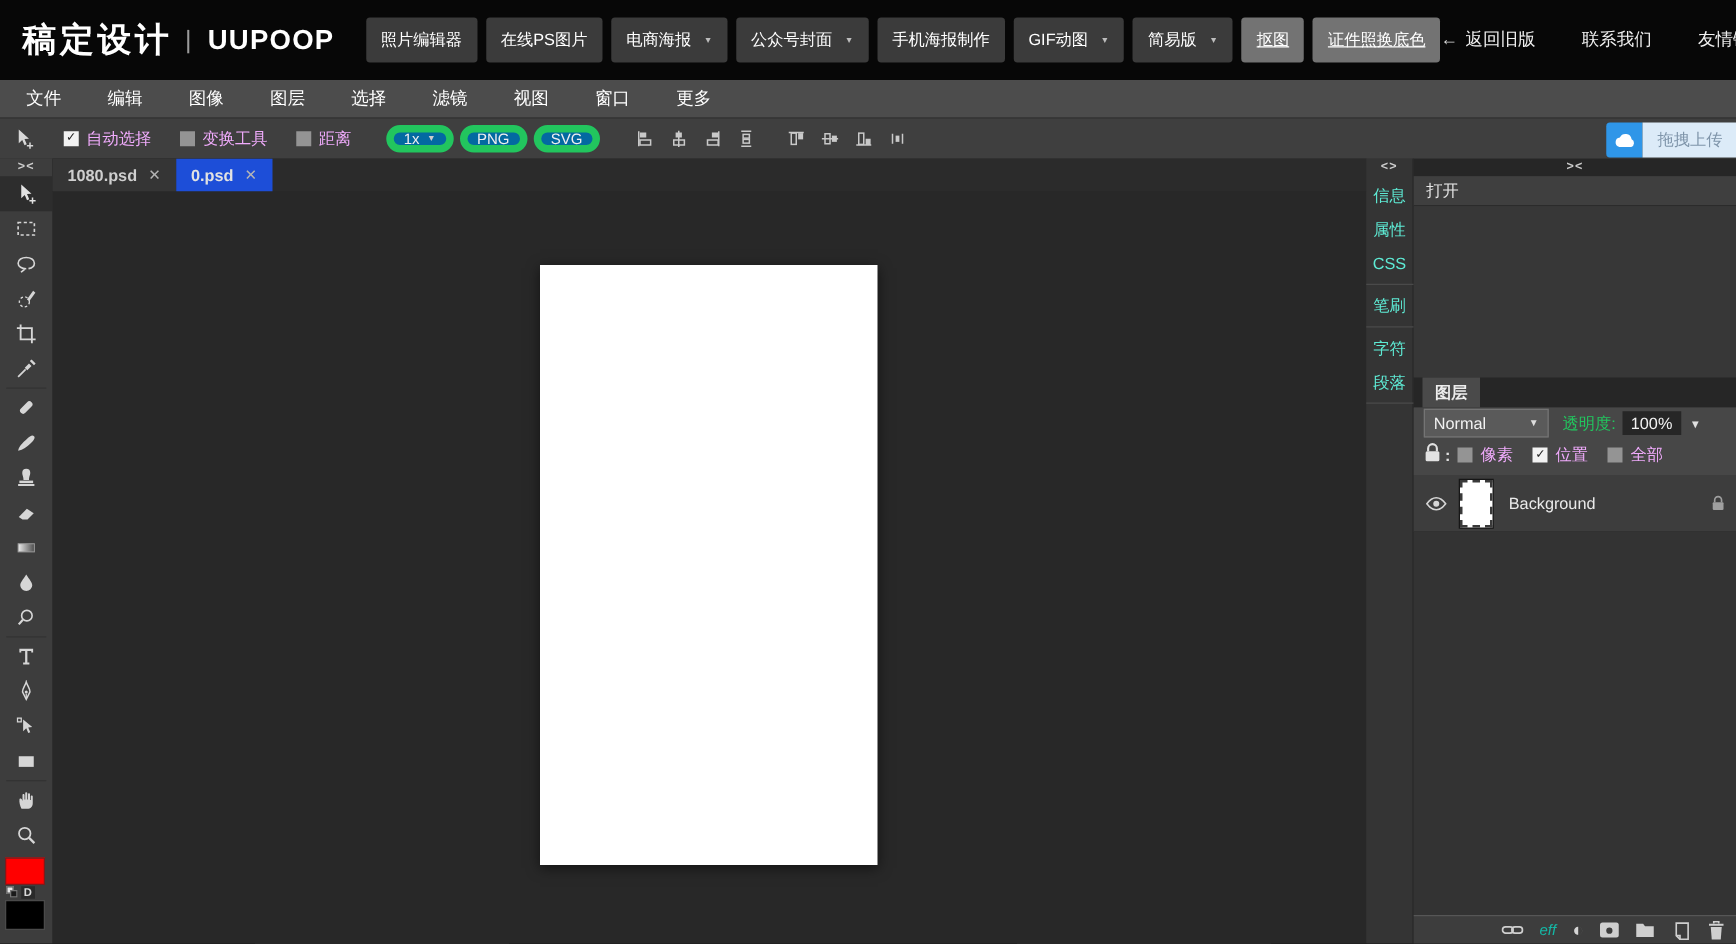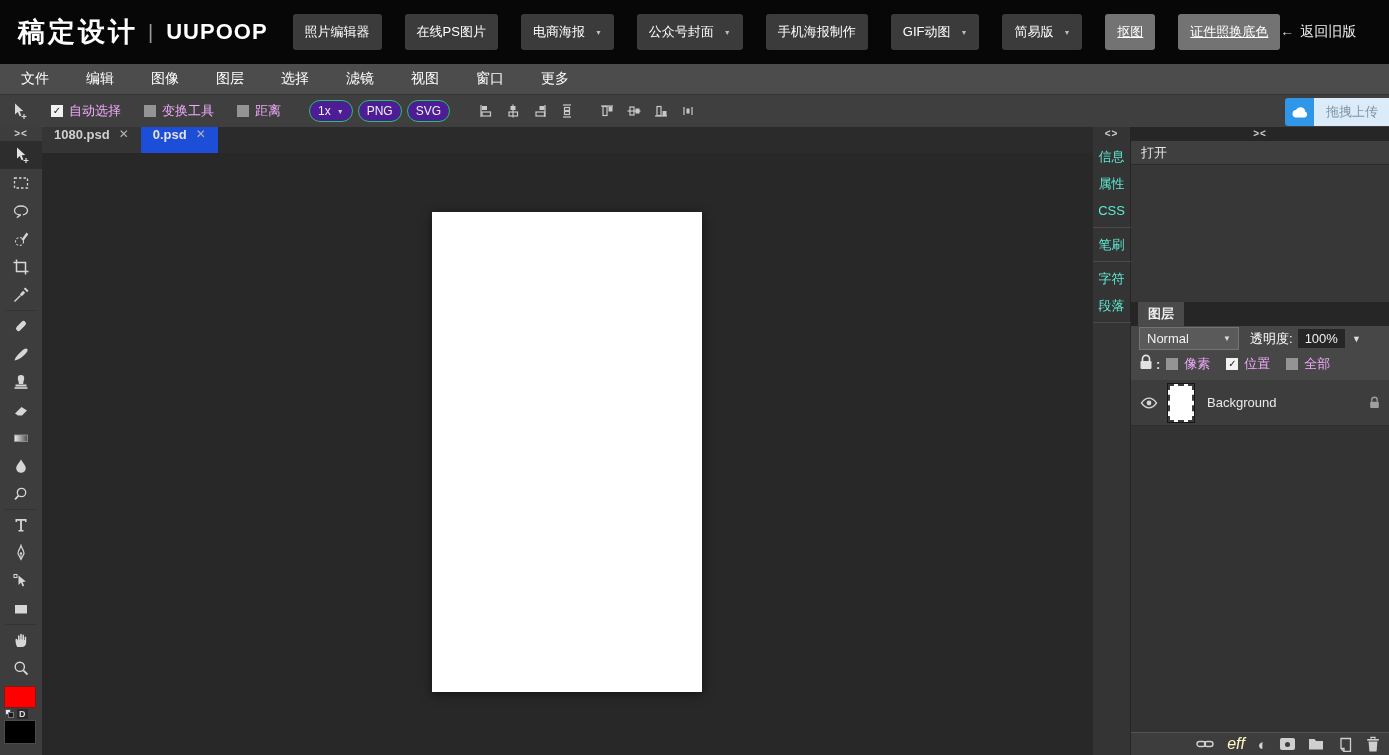--- a/index.html
+++ b/index.html
@@ -9,21 +9,21 @@
     font-family:"Liberation Sans","DejaVu Sans",sans-serif;
     background:#282828; color:#ddd; -webkit-font-smoothing:antialiased;
   }
   
   .header { position:absolute; left:0; top:0; width:1389px; height:64px;
     background:#070707; display:flex; align-items:center; }
   .logo { display:flex; align-items:center; margin-left:18px; white-space:nowrap; }
   .logo-cn { font-size:27px; font-weight:bold; color:#fff; letter-spacing:3px;text-align:center; }
   .logo-sep { color:#9a9a9a; font-size:20px; font-weight:200; margin:0 13px 0 10px; }
   .logo-en { font-size:22px; font-weight:bold; color:#fff; letter-spacing:1px; }
-  .nav { display:flex; align-items:center; gap:23px; margin-left:25px; }
+  .nav { display:flex; align-items:center; gap:7px; margin-left:25px; }
   .nav-btn { height:36px; background:#3b3b3b; border-radius:3px; color:#fff;
     font-size:13px; display:flex; align-items:center; padding:0 12px; white-space:nowrap; cursor:pointer; }
   .nav-btn .caret { font-size:7px; color:#bdbdbd; margin-left:10px; }
   .nav-btn.primary { background:#737373;text-decoration:underline; }
   .hdr-links { margin-left:auto; display:flex; align-items:center; gap:37px; margin-right:14px; }
   .hdr-link { color:#f0f0f0; font-size:14px; white-space:nowrap; cursor:pointer; }
   .hdr-link .backarrow { font-size:14px; margin-right:6px; color:#d5d5d5; }
   
   .menubar { position:absolute; left:0; top:64px; width:1389px; height:30px;
     background:#4c4c4c; display:flex; align-items:center; padding-left:12px; }
@@ -31,21 +31,21 @@
   
   .optionsbar { position:absolute; left:0; top:94px; width:1389px; height:33px;
     background:#3f3f3f; border-top:1px solid #343434; display:flex; align-items:center; }
   .opt-moveicon { margin-left:10px; display:flex; }
   .cb-group { display:flex; align-items:center; margin-left:23px; cursor:pointer; }
   .cb { width:12px; height:12px; background:#949494; display:inline-flex;
     align-items:center; justify-content:center; flex:0 0 auto; }
   .cb.checked { background:#f2f2f2; }
   .cb .ck { font-size:10px; color:#222; font-weight:bold; line-height:1; }
   .cb-label { color:#f0abfc; font-size:13px; margin-left:6px; white-space:nowrap; }
-  .opt-btn { height:22px; background:#4c1d95; border:1px solid #22c55e; border-radius:11px;
+  .opt-btn { height:22px; background:#0369a1; border:6px solid #22c55e; border-radius:11px;
     color:#efefef; font-size:12px; display:flex; align-items:center; padding:0 8px; cursor:pointer; }
   .opt-btn.zoom { margin-left:28px; }
   .opt-btn + .opt-btn { margin-left:5px; }
   .opt-btn .caret { font-size:7px; margin-left:6px; color:#ccc; }
   .ali-group { display:flex; align-items:center; gap:11px; margin-left:28px; }
   .ali-group.second { margin-left:24px; }
   .ali { display:flex; cursor:pointer; }
   .upload { position:absolute; right:0; top:3px; height:28px; display:flex; cursor:pointer; }
   .up-icon { width:29px; background:#2f96e8; border-radius:3px 0 0 3px;
     display:flex; align-items:center; justify-content:center; }
@@ -63,21 +63,21 @@
   .sw-fg { width:32px; height:22px; background:#ff0000; border:1px solid #7c1b1b; }
   .sw-mid { display:flex; align-items:center; gap:3px; height:11px; margin:0 0 0 1px; }
   .mini-sw { position:relative; width:9px; height:9px; }
   .mini-sw .a { position:absolute; left:0; top:0; width:6px; height:6px; background:#e8e8e8; border:1px solid #555; }
   .mini-sw .b { position:absolute; right:0; bottom:0; width:6px; height:6px; background:#1a1a1a; border:1px solid #777; }
   .sw-d { color:#d8d8d8; font-size:9px; font-weight:bold; background:#2a2a2a; padding:0 2px; line-height:10px; }
   .sw-bg { width:32px; height:24px; background:#000; border:1px solid #4a4a4a; margin-top:1px; }
   
   .canvas-area { position:absolute; left:42px; top:127px; width:1051px; height:628px; background:#282828; }
   .tabbar { height:26px; background:#2b2b2b; display:flex; align-items:stretch; }
-  .doc-tab { display:flex; padding:0 12px; font-size:13px;
+  .doc-tab { display:flex; align-items:center; padding:0 12px; font-size:13px;
     color:#cfcfcf; cursor:pointer; white-space:nowrap; }
   .doc-tab.active { background:#353535; font-weight:bold; }
   .doc-tab.inactive { background:#1d4ed8; color:#e2e2e2; font-weight:bold; }
   .tab-close { margin-left:9px; font-size:12px; color:#b5b5b5; cursor:pointer; }
   .doc-canvas { position:absolute; left:390px; top:85px; width:270px; height:480px;
     background:#ffffff; box-shadow:0 2px 10px rgba(0,0,0,.55); }
   
   .vstrip { position:absolute; left:1093px; top:127px; width:38px; height:628px;
     background:#343434; border-right:1px solid #252525; display:flex; flex-direction:column; align-items:center; }
   .vstrip .collapse { margin-bottom:2px; }
@@ -98,39 +98,39 @@
   .hbody { height:137px; background:#373737; }
   .ltabs { height:24px; background:#262626; display:flex; align-items:stretch; padding-left:7px; }
   .ltab { display:flex; align-items:center; padding:0 10px; font-size:13px; font-weight:bold;
     color:#ededed; background:#4a4a4a; cursor:pointer; }
   .lcontrols { background:#474747; padding:0 8px 5px 8px; }
   .lc-row1 { display:flex; align-items:center; height:25px; }
   .blend { width:100px; height:23px; background:#5a5a5a; border:1px solid #747474;
     display:flex; align-items:center; justify-content:space-between; padding:0 7px;
     font-size:13px; color:#f2f2f2; cursor:pointer; }
   .blend .caret { font-size:8px; color:#ddd; }
-  .op-label { color:#ffffff; font-size:13px; margin-left:11px; white-space:nowrap; }
+  .op-label { color:#22c55e; font-size:13px; margin-left:11px; white-space:nowrap; }
   .op-val { background:#262626; color:#f2f2f2; font-size:13px; padding:2px 7px; margin-left:5px; cursor:pointer; }
   .op-caret { font-size:9px; color:#e0e0e0; margin-left:7px; cursor:pointer; }
   .lc-row2 { display:flex; align-items:center; height:22px; margin-top:2px; }
   .lk-colon { color:#e0e0e0; font-size:13px; font-weight:bold; margin:0 6px 0 3px; }
   .lc-row2 .cb-group { margin-left:0; }
   .lc-row2 .cb-group + .cb-group { margin-left:16px; }
   .layerrow { height:46px; background:#3d3d3d; border-bottom:1px solid #2e2e2e;
     display:flex; align-items:center; padding:0 9px; cursor:pointer; }
   .eye { display:flex; cursor:pointer; }
   .thumb { width:26px; height:38px; background:#fff; border:2px dashed #3a3a3a;
     margin-left:10px; box-shadow:0 0 0 1px #161616; }
   .layer-name { color:#eaeaea; font-size:13px; margin-left:13px; }
   .layer-lock { margin-left:auto; display:flex; }
   .lbody { flex:1; background:#333333; }
   .lfooter { height:23px; background:#3d3d3d; border-top:1px solid #565656;
     display:flex; align-items:center; justify-content:flex-end; gap:13px; padding-right:9px; }
   .fico { display:flex; align-items:center; cursor:pointer; color:#cfcfcf; }
-  .eff { font-size:16px; color:#fef9c3; font-style:italic; }
+  .eff { font-size:12px; color:#14b8a6; font-style:italic; }
   .half { font-size:15px; color:#d5d5d5; line-height:1; }
   .maskico { position:relative; width:15px; height:12px; background:#cfcfcf; border-radius:2px; }
   .maskico span { position:absolute; left:5px; top:3.5px; width:5px; height:5px;
     border-radius:50%; background:#3d3d3d; }
 </style>
 </head>
 <body>
 
 <div id="app">
 

